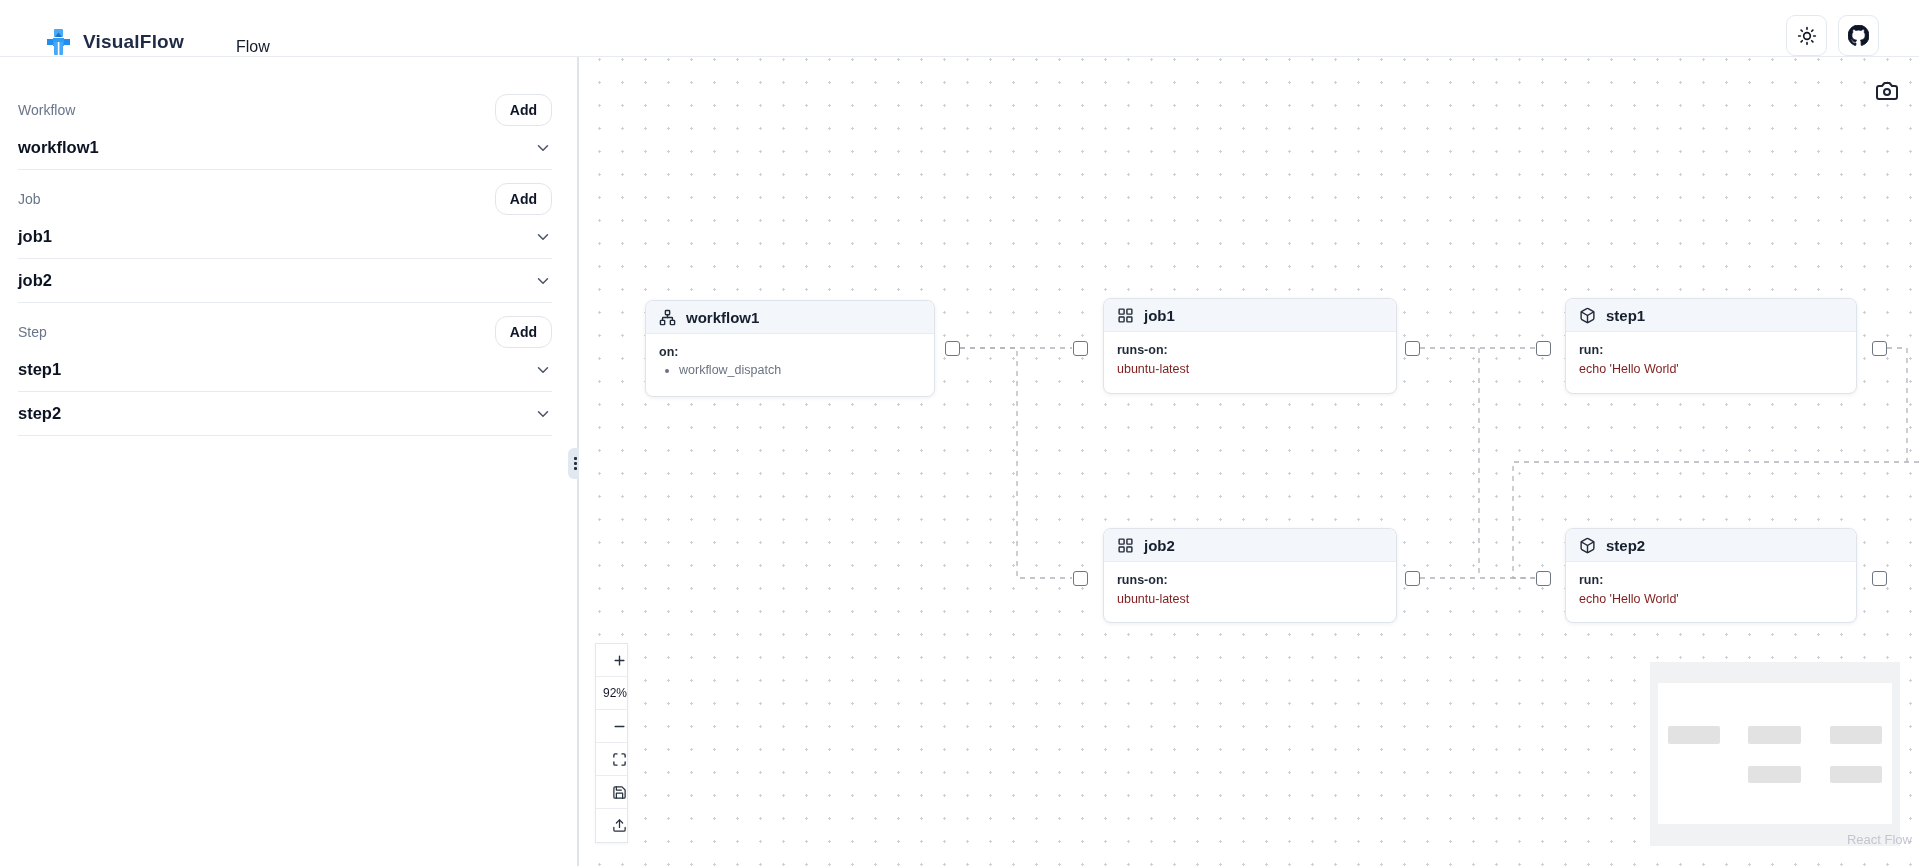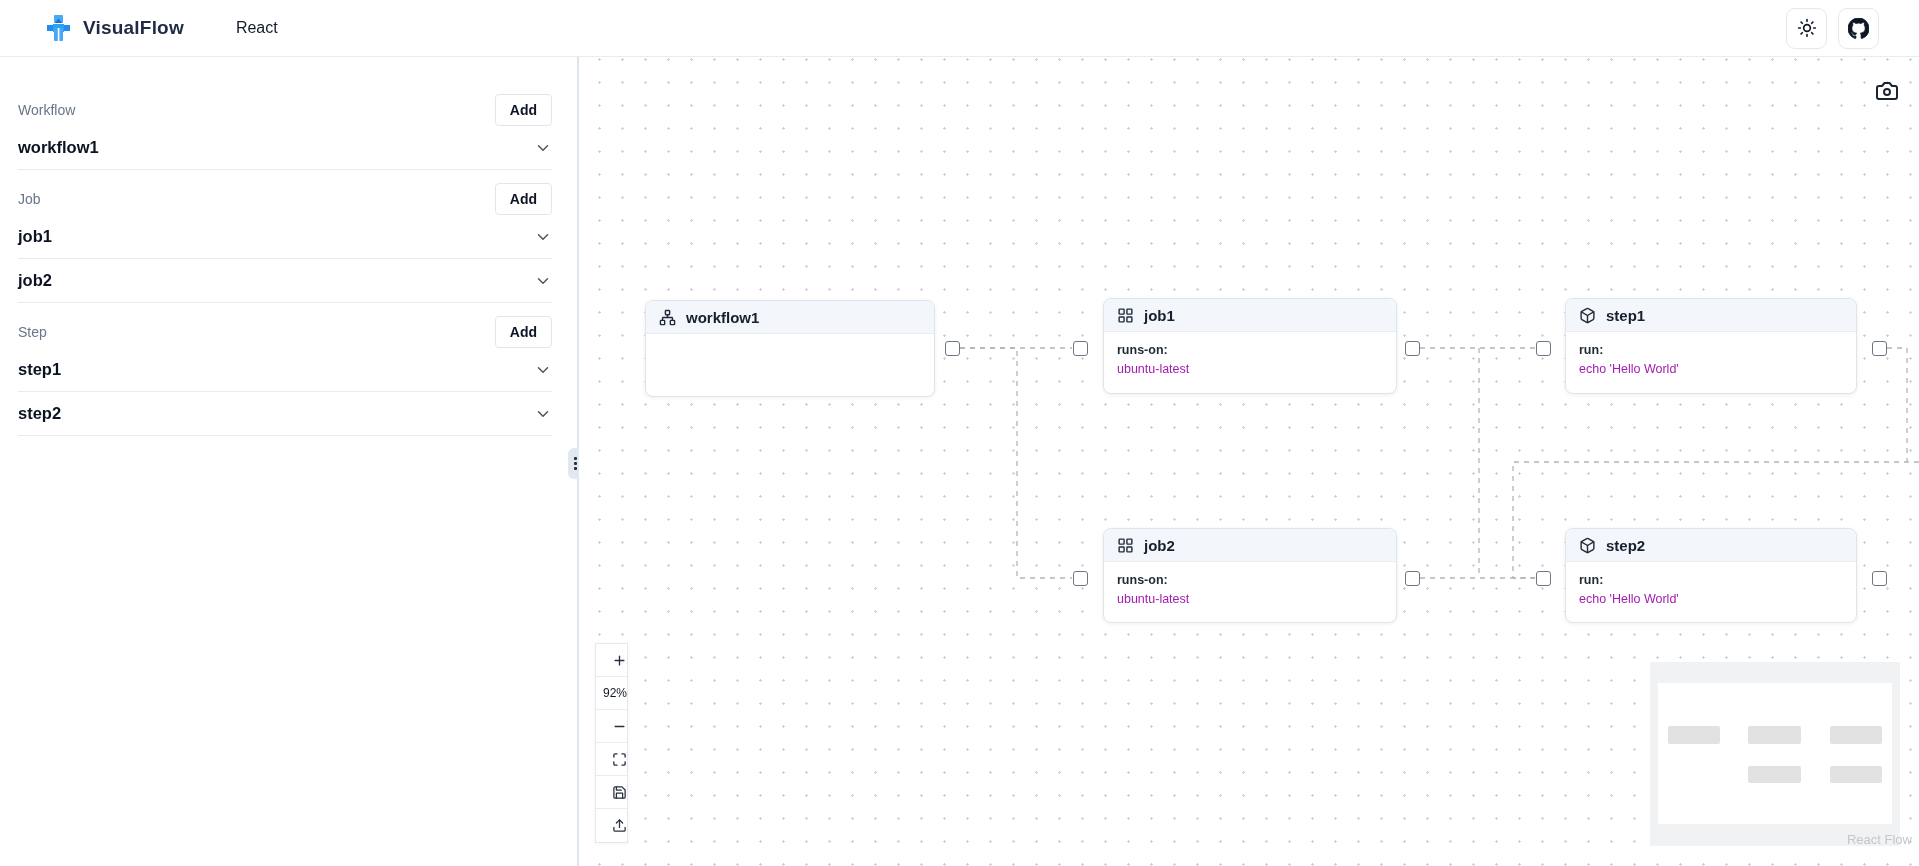--- a/index.html
+++ b/index.html
@@ -1,39 +1,39 @@
 <!DOCTYPE html>
 <html><head>
 <meta charset="utf-8">
 <style>
   * { margin:0; padding:0; box-sizing:border-box; }
   html,body { width:1919px; height:866px; overflow:hidden; background:#fff;
               font-family:"Liberation Sans", sans-serif; color:#16202e; }
 
   
-  .navbar { height:57px; display:flex; align-items:center; border-bottom:1px solid #e8ebef;
+  .navbar { height:57px; display:flex; align-items:flex-end; border-bottom:1px solid #e8ebef;
             padding:0 40px 0 44px; background:#fff; position:relative; z-index:5; }
   .brand { display:flex; align-items:center; gap:11px; }
   .brand-title { font-size:19px; font-weight:bold; color:#1f2a44; letter-spacing:.2px; }
   .menu-item { margin-left:52px; font-size:16px; color:#131c2b; cursor:pointer; }
   .nav-right { margin-left:auto; display:flex; gap:11px; }
   .icon-btn { width:41px; height:41px; border:1px solid #e4e9ef; border-radius:9px; background:#fff;
               display:flex; align-items:center; justify-content:center; cursor:pointer; }
   .icon-btn svg { stroke:#101828; }
 
   
   .main { display:flex; height:809px; }
 
   
   .sidebar { width:577px; background:#fff; padding:37px 25px 0 18px; }
   .section { margin-bottom:13px; }
   .section-head { height:32px; display:flex; align-items:center; justify-content:space-between; }
   .section-label { font-size:14px; color:#68758a; }
   .add-btn { min-width:55px; height:32px; padding:0 14px; background:#fff; border:1px solid #e2e6ea;
-             border-radius:4px; font-size:14px; font-weight:bold; color:#0d1526; cursor:pointer;
+             border-radius:12px; font-size:14px; font-weight:bold; color:#0d1526; cursor:pointer;
              font-family:"Liberation Sans", sans-serif; }
   .item { height:44px; display:flex; align-items:center; justify-content:space-between;
           border-bottom:1px solid #e7eaee; cursor:pointer; }
   .item-name { font-size:16.5px; font-weight:bold; color:#0b1322; }
   .chev { stroke:#4b5565; }
 
   
   .divider { width:2px; background:#dde4ec; position:relative; }
   .grip { position:absolute; top:391px; left:-9px; width:20px; height:31px; background:#e2e8f0;
           border-radius:6px; display:flex; align-items:center; justify-content:center; cursor:col-resize; }
@@ -48,21 +48,21 @@
   .edges path { fill:none; stroke:#b1b4ba; stroke-width:1.3; stroke-dasharray:5 5; }
 
   .node { position:absolute; background:#fff; border:1px solid #dfe4ea; border-radius:8px;
           box-shadow:0 1px 4px rgba(20,30,50,.07); cursor:grab; }
   .node-header { height:33px; background:#f3f6fa; border-bottom:1px solid #e8edf2;
                  border-radius:8px 8px 0 0; display:flex; align-items:center; gap:10px; padding:0 13px; }
   .node-header svg { stroke:#222c3c; flex:none; }
   .node-title { font-size:15px; font-weight:600; color:#16202e; }
   .node-body { padding:9px 13px 0; }
   .field-label { font-size:12.5px; font-weight:bold; color:#1f2937; line-height:1.55; }
-  .field-value { font-size:12.5px; color:#a21caf; line-height:1.5; }
+  .field-value { font-size:12.5px; color:#7f1d1d; line-height:1.5; }
   .field-list { margin:1px 0 0 7px; padding-left:13px; }
   .field-list li { font-size:12.5px; color:#6b7280; }
 
   .handle { position:absolute; width:15px; height:15px; background:#fff; border:1.6px solid #6e7682;
             border-radius:3px; cursor:crosshair; }
 
   .camera-btn { position:absolute; top:21px; right:19px; width:26px; height:26px; background:transparent;
                 border:none; cursor:pointer; display:flex; align-items:center; justify-content:center; }
   .camera-btn svg { stroke:#1b2435; }
 
@@ -89,21 +89,21 @@
       <rect x="10" y="1" width="9" height="8" rx="1" fill="#4aa9f5"></rect>
       <polygon points="3,11 12,11 12,17 3,17" fill="#1f8ef0"></polygon>
       <polygon points="17,11 26,11 26,17 17,17" fill="#1f8ef0"></polygon>
       <polygon points="9,10 20,10 20,18 9,18" fill="#2f9ff2"></polygon>
       <rect x="10" y="14" width="9" height="13" rx="1" fill="#46a8f6"></rect>
       <rect x="13.8" y="14" width="1.6" height="13" fill="#fff"></rect>
       <polygon points="11,9 14.5,4.5 18,9" fill="#1b72c9"></polygon>
     </svg>
     <span class="brand-title">VisualFlow</span>
   </div>
-  <span class="menu-item">React</span>
+  <span class="menu-item">Flow</span>
   <div class="nav-right">
     <button class="icon-btn">
       <span style="display:flex">
         <svg width="20" height="20" viewBox="0 0 24 24" fill="none" stroke-width="2" stroke-linecap="round">
           <circle cx="12" cy="12" r="4"></circle>
           <path d="M12 2v2M12 20v2M4.93 4.93l1.41 1.41M17.66 17.66l1.41 1.41M2 12h2M20 12h2M4.93 19.07l1.41-1.41M17.66 6.34l1.41-1.41"></path>
         </svg>
       </span>
     </button>
     <button class="icon-btn">
@@ -213,20 +213,26 @@
           <svg width="17" height="17" viewBox="0 0 24 24" fill="none" stroke-width="2" stroke-linecap="round" stroke-linejoin="round">
             <rect x="9" y="2" width="6" height="6" rx="1"></rect>
               <rect x="2" y="16" width="6" height="6" rx="1"></rect>
               <rect x="16" y="16" width="6" height="6" rx="1"></rect>
             <path d="M5 16v-3a1 1 0 0 1 1-1h12a1 1 0 0 1 1 1v3"></path>
               <path d="M12 12V8"></path>
           </svg>
         </span>
         <span class="node-title">workflow1</span>
       </div>
+      <div class="node-body">
+        <div class="field-label">on:</div>
+        <ul class="field-list">
+          <li>workflow_dispatch</li>
+        </ul>
+      </div>
     </div>
 
     <div class="node" style="left:524px; top:241px; width:294px; height:96px;">
       <div class="node-header">
         <span style="display:flex">
           <svg width="17" height="17" viewBox="0 0 24 24" fill="none" stroke-width="2" stroke-linecap="round" stroke-linejoin="round">
             <rect x="3" y="3" width="7" height="7" rx="1"></rect>
               <rect x="14" y="3" width="7" height="7" rx="1"></rect>
               <rect x="14" y="14" width="7" height="7" rx="1"></rect>
               <rect x="3" y="14" width="7" height="7" rx="1"></rect>

